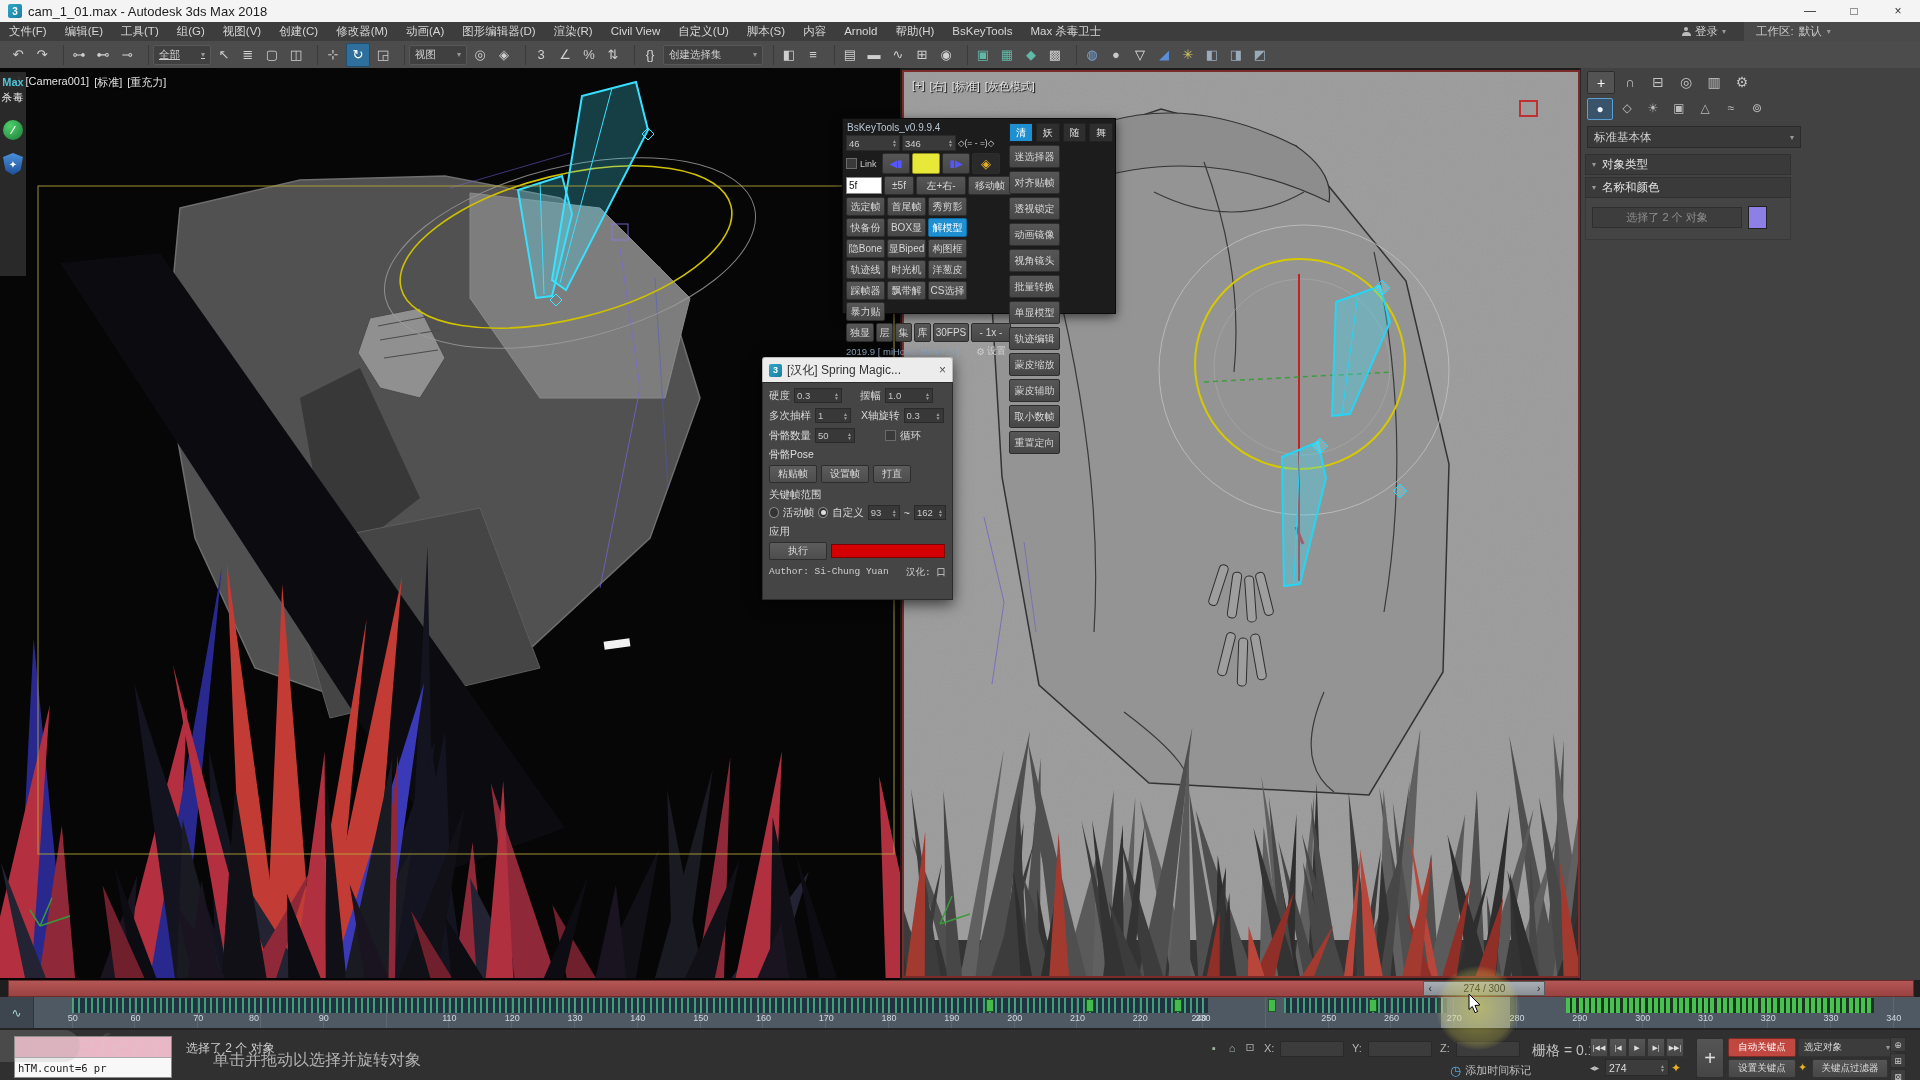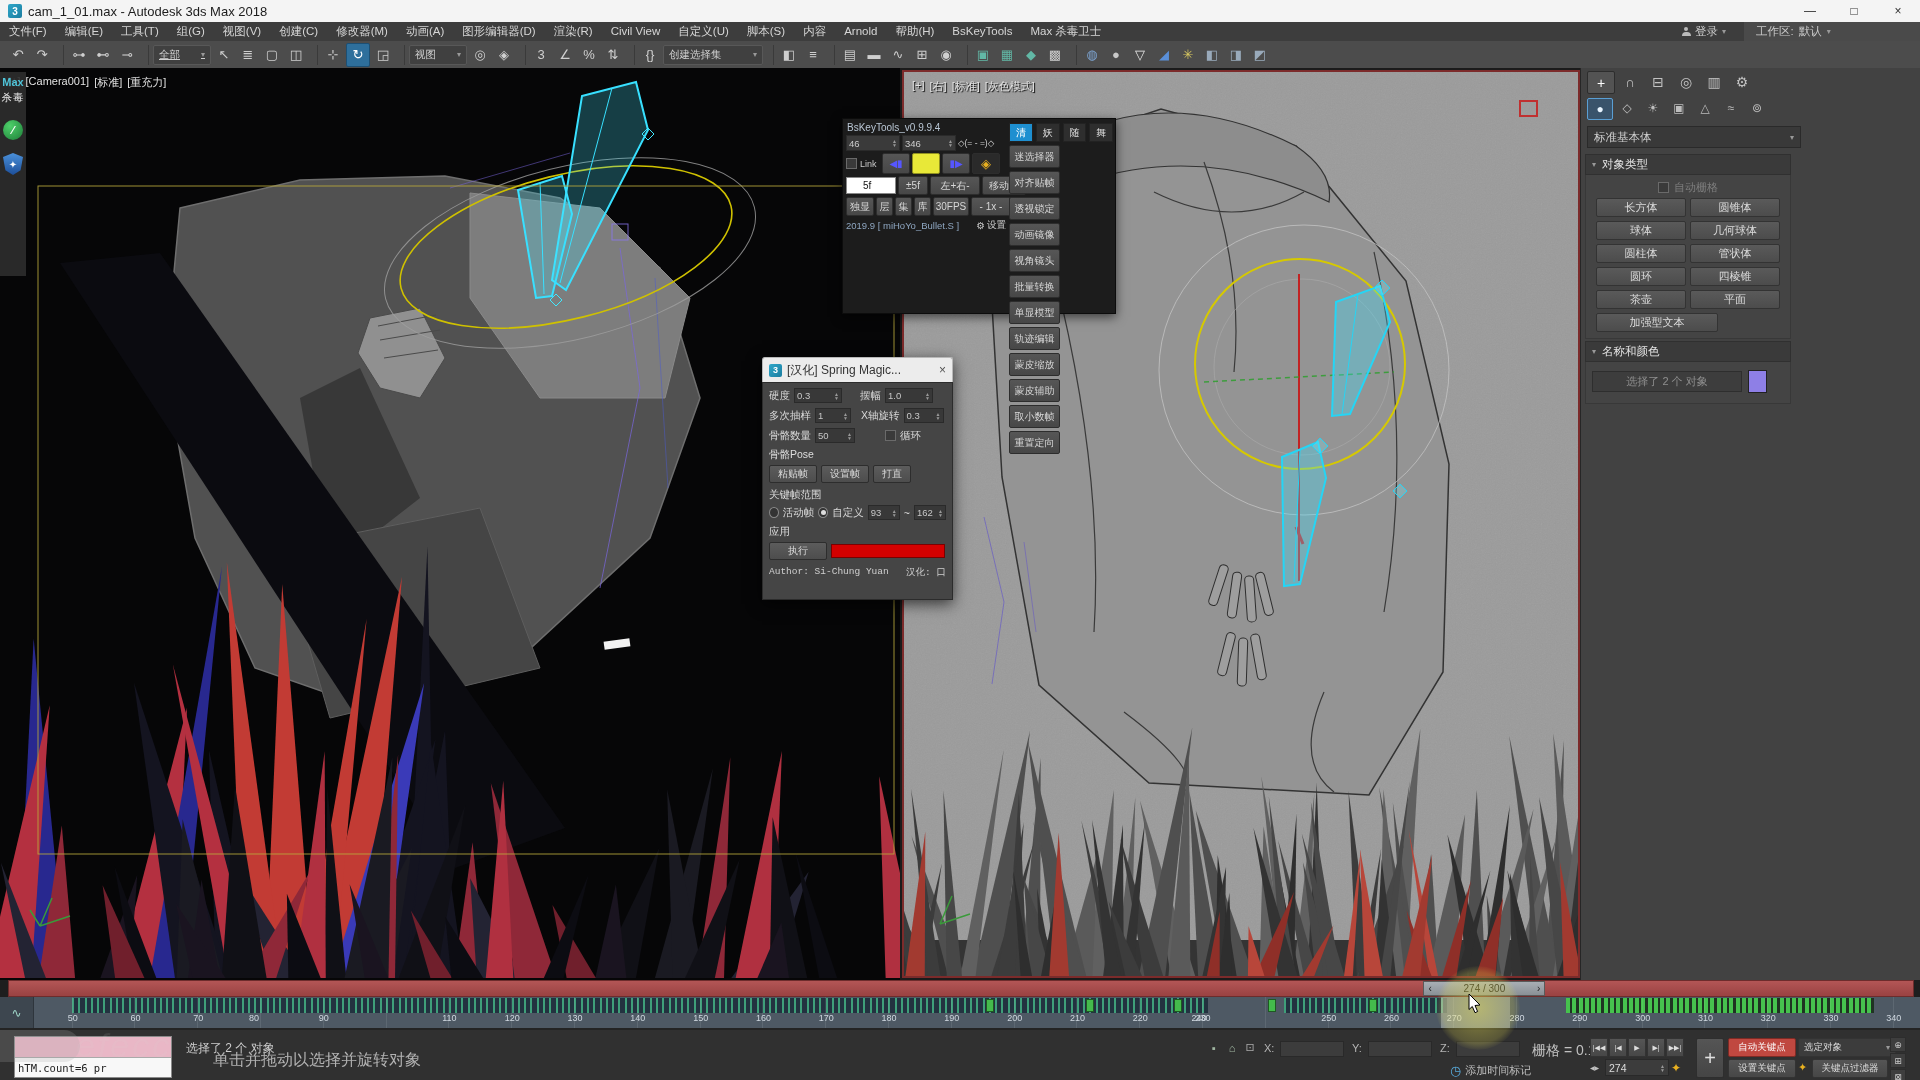--- a/index.html
+++ b/index.html
@@ -87,21 +87,21 @@
   .bk-face{font-size:8.5px;color:#cfcfcf;white-space:nowrap;}
   .bk-btn{height:17px;background:linear-gradient(#565656,#474747);border:1px solid #2d2d2d;border-radius:2px;
     color:#d6d6d6;display:flex;align-items:center;justify-content:center;font-size:10px;flex:1 1 0;white-space:nowrap;}
   .bk-btn.active{background:#1e8fd0;color:#fff;border-color:#0e6aa0;}
   .bk-nav{width:26px;height:19px;flex:0 0 auto;font-size:10px;}
   .bk-nav.blue{color:#5656ff;font-weight:bold;}
   .bk-nav.yellow{background:#e8e838;border-color:#909020;}
   .bk-nav.gold{color:#e8b020;font-size:13px;background:#2a2a2a;}
   .bk-check{display:flex;align-items:center;gap:3px;color:#c8c8c8;font-size:9px;flex:0 0 auto;width:34px;}
   #bk-frame-input{width:32px;height:15px;background:#fff;color:#111;border:1px solid #888;font-size:10px;
-    display:flex;align-items:center;padding-left:16px;flex:0 0 auto;}
+    display:flex;align-items:center;padding-left:2px;flex:0 0 auto;}
   .bk-small{flex:0 0 auto;}
   #bk-footer{display:flex;justify-content:space-between;align-items:center;margin-top:3px;color:#8ea6c0;font-size:9.5px;}
   #bk-settings{color:#d0d0d0;display:flex;align-items:center;gap:2px;}
   #bk-tabs{display:flex;gap:3px;margin-bottom:3px;}
   #bk-tabs .bk-tab{flex:1;height:17px;background:#2e2e2e;border:1px solid #222;color:#ddd;display:flex;
     align-items:center;justify-content:center;font-size:10px;}
   #bk-tabs .bk-tab.active{background:#1e8fd0;color:#fff;}
   #bk-side{display:flex;flex-wrap:wrap;gap:3px;}
   #bk-side .bk-btn{flex:0 0 49px;height:21px;font-size:10px;}
   
@@ -590,40 +590,20 @@
           <div class="cpsub">△</div>
           <div class="cpsub">≈</div>
           <div class="cpsub">⊚</div>
         </div>
       <div id="cp-dropdown">
         <span>标准基本体</span>
         <span class="caret">▾</span>
       </div>
       <div class="rollout">
         <div class="rollout-h">对象类型</div>
-        <div class="rollout-b">
-          <div id="autogrid">
-            <span class="cbx"></span>
-            <span>自动栅格</span>
-          </div>
-          <div id="objgrid">
-
-          <div class="obtn">长方体</div>
-              <div class="obtn">圆锥体</div>
-              <div class="obtn">球体</div>
-              <div class="obtn">几何球体</div>
-              <div class="obtn">圆柱体</div>
-              <div class="obtn">管状体</div>
-              <div class="obtn">圆环</div>
-              <div class="obtn">四棱锥</div>
-              <div class="obtn">茶壶</div>
-              <div class="obtn">平面</div>
-              <div class="obtn wide">加强型文本</div>
-            </div>
-        </div>
       </div>
       <div class="rollout">
         <div class="rollout-h">名称和颜色</div>
         <div class="rollout-b">
           <div id="namerow">
             <div id="namefield">选择了 2 个 对象</div>
             <div id="swatch" style="background: rgb(142, 127, 230);"></div>
           </div>
         </div>
       </div>
@@ -656,20 +636,39 @@
       </div>
       <div class="bk-row">
         <div id="bk-frame-input">5f</div>
         <div style="display:flex;gap:2px;flex:1">
 
         <div class="bk-btn bk-small" style="width: 28px;">±5f</div>
             <div class="bk-btn bk-small" style="width: 48px;">左+右-</div>
             <div class="bk-btn bk-small" style="width: 42px;">移动帧</div>
           </div>
       </div>
+      <div style="display:flex;flex-wrap:wrap;gap:2px;width:160px">
+
+      <div class="bk-btn" style="flex:0 0 37px">选定帧</div>
+          <div class="bk-btn" style="flex:0 0 37px">首尾帧</div>
+          <div class="bk-btn" style="flex:0 0 37px">秀剪影</div>
+          <div class="bk-btn" style="flex:0 0 37px">快备份</div>
+          <div class="bk-btn" style="flex:0 0 37px">BOX显</div>
+          <div class="bk-btn active" style="flex:0 0 37px">解模型</div>
+          <div class="bk-btn" style="flex:0 0 37px">隐Bone</div>
+          <div class="bk-btn" style="flex:0 0 37px">显Biped</div>
+          <div class="bk-btn" style="flex:0 0 37px">构图框</div>
+          <div class="bk-btn" style="flex:0 0 37px">轨迹线</div>
+          <div class="bk-btn" style="flex:0 0 37px">时光机</div>
+          <div class="bk-btn" style="flex:0 0 37px">洋葱皮</div>
+          <div class="bk-btn" style="flex:0 0 37px">踩帧器</div>
+          <div class="bk-btn" style="flex:0 0 37px">飘带解</div>
+          <div class="bk-btn" style="flex:0 0 37px">CS选择</div>
+          <div class="bk-btn" style="flex:0 0 37px">暴力贴</div>
+        </div>
       <div class="bk-row" style="margin-top:2px">
 
       <div class="bk-btn bk-small" style="width: 26px;">独显</div>
           <div class="bk-btn bk-small" style="width: 15px;">层</div>
           <div class="bk-btn bk-small" style="width: 15px;">集</div>
           <div class="bk-btn bk-small" style="width: 15px;">库</div>
           <div class="bk-btn bk-small" style="width: 34px;">30FPS</div>
           <div class="bk-btn bk-small" style="width: 38px;">- 1x -</div>
         </div>
       <div id="bk-footer">

